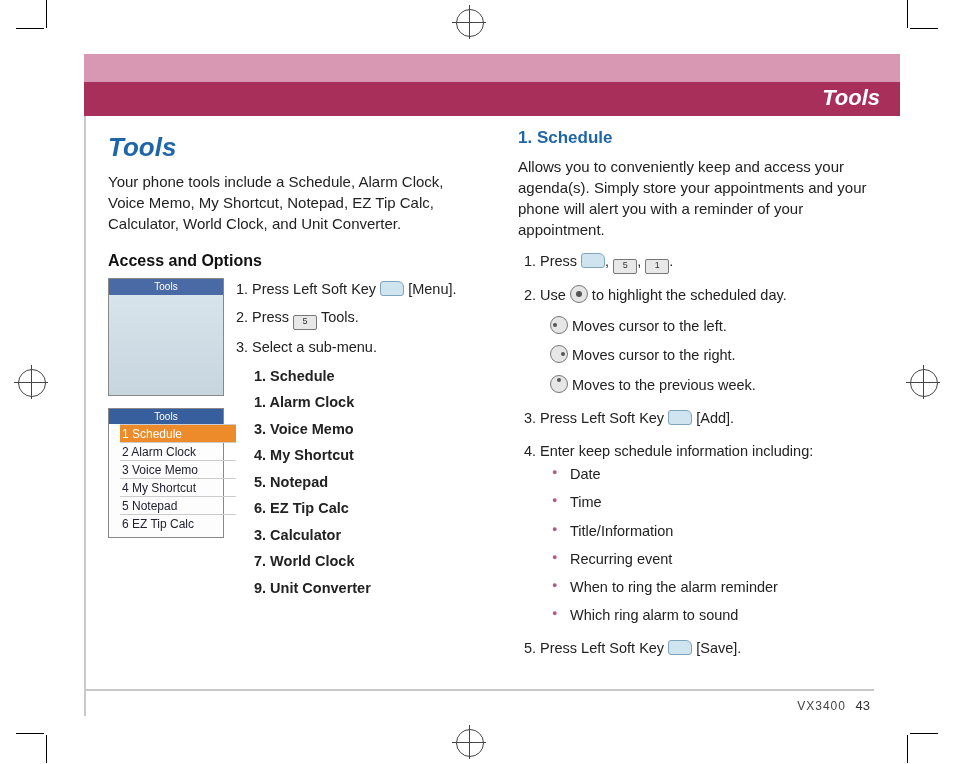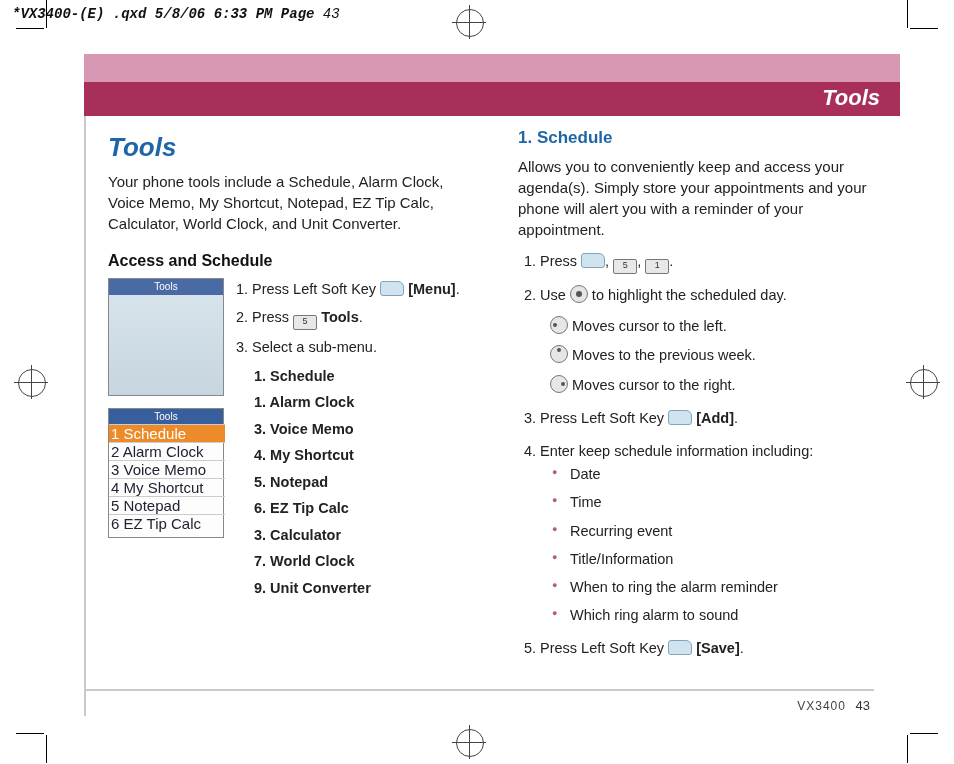--- a/index.html
+++ b/index.html
@@ -24,21 +24,21 @@
 h2{font-size:17px;font-weight:bold;color:#1f66a8;margin:0 0 8px}
 h3{font-size:16px;font-weight:bold;color:#111;margin:18px 0 8px}
 .intro{line-height:1.4;margin:0 0 10px;font-size:15px}
 .left-split{display:flex;gap:10px}
 .thumbs{flex:0 0 116px}
 .thumb{border:1px solid #888;background:#eef;margin-bottom:12px}
 .thumb1{height:116px;background:linear-gradient(#d9e6ee,#c7d5de);position:relative}
 .thumb1 .bar{position:absolute;left:0;top:0;width:100%;height:16px;background:#4a6aa5;color:#fff;font-size:10px;text-align:center;line-height:16px}
 .thumb2{height:128px;position:relative;background:#fdfdfd;font-size:10px}
 .thumb2 .bar{position:absolute;left:0;top:0;width:100%;height:15px;background:#375f9e;color:#fff;font-size:10px;text-align:center;line-height:15px}
-.thumb2 .row{position:absolute;left:0;width:100%;height:18px;font-size:15px;line-height:18px;padding-left:2px;border-top:1px solid #ccc;color:#223}
+.thumb2 .row{position:absolute;left:11px;width:100%;height:18px;font-size:12px;line-height:18px;padding-left:2px;border-top:1px solid #ccc;color:#223}
 .thumb2 .row.hl{background:#ed8b2b;color:#fff}
 .steps{flex:1;font-size:14.5px;line-height:1.55}
 .steps ol{margin:0;padding-left:18px}
 .steps li{margin-bottom:6px}
 .submenu{margin:6px 0 0 20px;font-weight:bold}
 .submenu div{margin-bottom:4px}
 .key-icon{display:inline-block;width:22px;height:13px;vertical-align:-2px}
 .softkey{background:#cfe4ef;border-radius:3px 6px 3px 3px;border:1px solid #7fa5bd}
 .numkey{background:#e8e8e8;border:1px solid #777;border-radius:2px;font-size:9px;text-align:center;line-height:11px;color:#333}
 .navkey{width:16px;height:16px;border:1px solid #777;border-radius:50%;display:inline-block;vertical-align:-3px;position:relative;background:#e6e6e6}
@@ -50,30 +50,26 @@
 .nav-c::after{left:5px;top:5px;width:6px;height:6px;border-radius:3px}
 .col2 ol{margin:0;padding-left:22px;font-size:14.5px;line-height:1.6}
 .col2 ol>li{margin-bottom:10px}
 .nav-list{list-style:none;margin:8px 0 0 10px;padding:0}
 .nav-list li{margin-bottom:6px}
 .bullets{list-style:none;margin:0 0 0 12px;padding:0}
 .bullets li{margin-bottom:5px;padding-left:18px;position:relative}
 .bullets li::before{content:"●";position:absolute;left:0;top:2px;font-size:9px;color:#b35a86}
 .footer{position:absolute;right:84px;top:698px;font-size:13px;color:#333}
 .footer .model{font-size:12px;letter-spacing:1px;margin-right:6px;color:#444}
-.bold{font-weight:bold}
+.bold{font-weight:normal}
 </style>
 </head>
 <body>
 <div class="page">
 
-<div class="header-line">
-  <span class="hl-bold">*VX3400-(E) .qxd  5/8/06  6:33 PM  Page</span>
-  <span class="hl-reg">43</span>
-</div>
 
 <div class="crop-line crop-h" style="left:16px;top:28px"></div>
 <div class="crop-line crop-v" style="left:46px;top:0"></div>
 <div class="crop-line crop-h" style="right:16px;top:28px"></div>
 <div class="crop-line crop-v" style="right:46px;top:0"></div>
 <div class="crop-line crop-h" style="left:16px;top:733px"></div>
 <div class="crop-line crop-v" style="left:46px;top:735px"></div>
 <div class="crop-line crop-h" style="right:16px;top:733px"></div>
 <div class="crop-line crop-v" style="right:46px;top:735px"></div>
 <div class="reg-mark" style="left:14px;top:365px">
@@ -102,21 +98,21 @@
   <span class="t">Tools</span>
 </div>
 <div class="vrule"></div>
 <div class="hrule"></div>
 
 <div class="content">
 
   <div class="col">
     <h1>Tools</h1>
     <p class="intro">Your phone tools include a Schedule, Alarm Clock, Voice Memo, My Shortcut, Notepad, EZ Tip Calc, Calculator, World Clock, and Unit Converter.</p>
-    <h3>Access and Schedule</h3>
+    <h3>Access and Options</h3>
 
     <div class="left-split">
       <div class="thumbs">
         <div class="thumb thumb1">
           <div class="bar">Tools</div>
         </div>
         <div class="thumb thumb2">
           <div class="bar">Tools</div>
           <div class="row hl" style="top:15px">1 Schedule</div>
           <div class="row" style="top:33px">2 Alarm Clock</div>
@@ -165,36 +161,36 @@
         <span class="key-icon softkey"></span><span>, </span>
         <span class="key-icon numkey">5</span><span>, </span>
         <span class="key-icon numkey">1</span><span>.</span>
       </li>
       <li>
         <span>Use </span>
         <span class="navkey nav-c"></span>
         <span> to highlight the scheduled day.</span>
         <ul class="nav-list">
           <li><span class="navkey nav-l"></span> <span>Moves cursor to the left.</span></li>
+          <li><span class="navkey nav-r"></span> <span>Moves cursor to the right.</span></li>
           <li><span class="navkey nav-u"></span> <span>Moves to the previous week.</span></li>
-          <li><span class="navkey nav-r"></span> <span>Moves cursor to the right.</span></li>
         </ul>
       </li>
       <li>
         <span>Press Left Soft Key </span>
         <span class="key-icon softkey"></span>
         <span class="bold">[Add]</span><span>.</span>
       </li>
       <li>
         <span>Enter keep schedule information including:</span>
         <ul class="bullets">
           <li>Date</li>
           <li>Time</li>
+          <li>Title/Information</li>
           <li>Recurring event</li>
-          <li>Title/Information</li>
           <li>When to ring the alarm reminder</li>
           <li>Which ring alarm to sound</li>
         </ul>
       </li>
       <li>
         <span>Press Left Soft Key </span>
         <span class="key-icon softkey"></span>
         <span class="bold">[Save]</span><span>.</span>
       </li>
     </ol>

